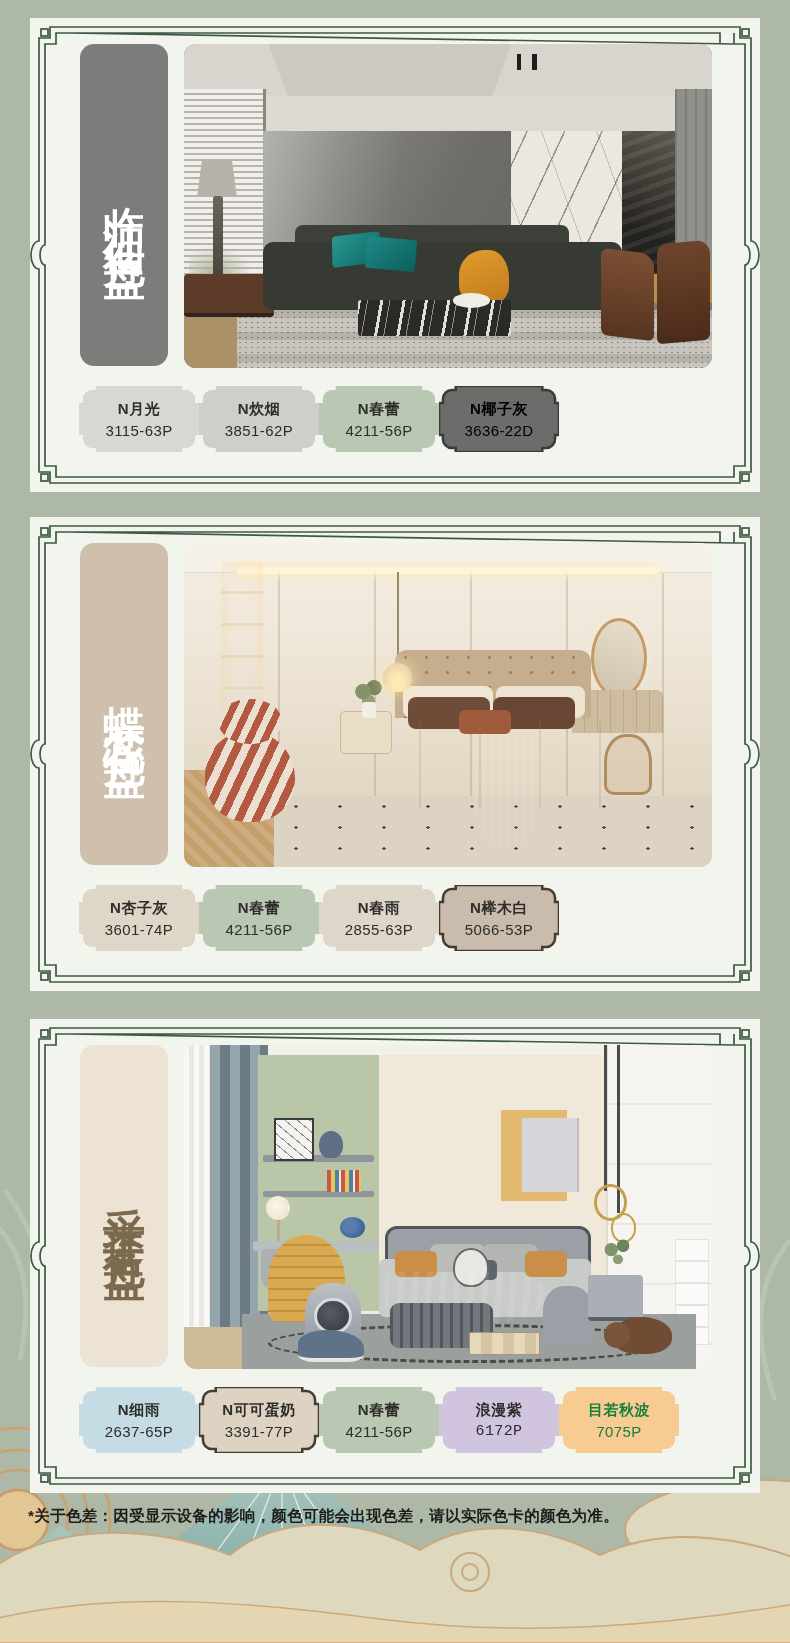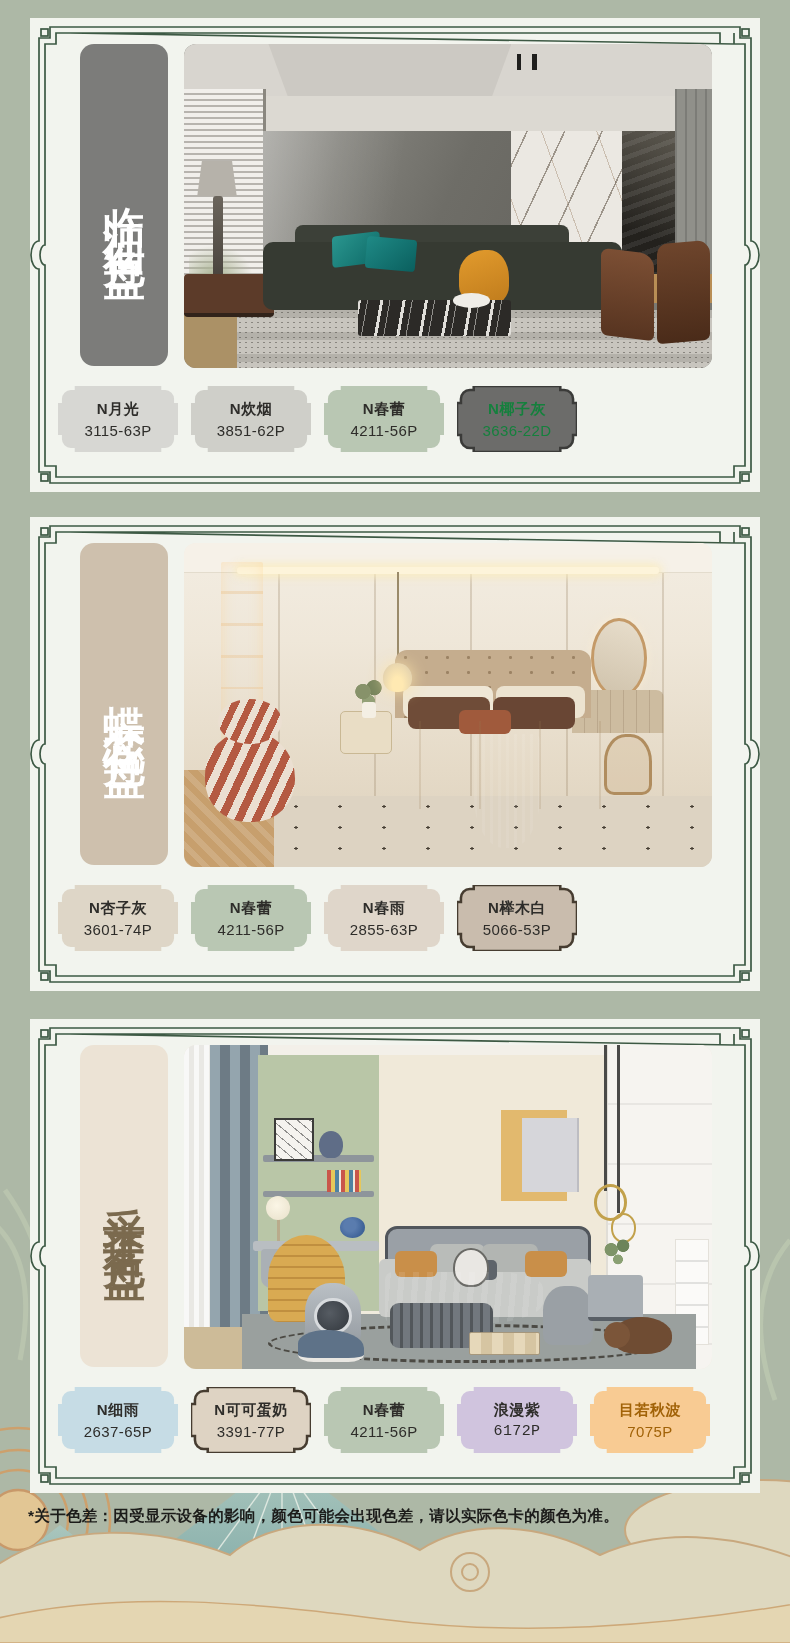--- a/index.html
+++ b/index.html
@@ -5,21 +5,21 @@
   html,body{margin:0;padding:0;}
   body{font-family:"Liberation Sans","DejaVu Sans",sans-serif;}
   .page{position:relative;width:790px;height:1643px;overflow:hidden;background:#adb8a6;}
   .waves{position:absolute;left:0;top:1100px;width:790px;height:543px;z-index:0;}
   .card{position:absolute;left:30px;width:730px;height:474px;background:#f2f4ee;z-index:2;}
   .frame{position:absolute;inset:0;width:100%;height:100%;fill:none;stroke:#3d5944;stroke-width:1.7;pointer-events:none;}
   .title-block{position:absolute;left:50px;top:26px;width:88px;height:322px;border-radius:14px;display:flex;align-items:center;justify-content:center;}
   .title-text{writing-mode:vertical-rl;text-orientation:upright;font-size:42px;font-weight:700;letter-spacing:13px;line-height:1;text-shadow:0 0 1px rgba(0,0,0,.08);}
   .photo{position:absolute;left:154px;top:26px;width:528px;height:324px;border-radius:12px;overflow:hidden;}
   .photo div{position:absolute;}
-  .swatch-row{position:absolute;left:28px;top:368px;display:flex;gap:13px;}
+  .swatch-row{position:absolute;left:49px;top:368px;display:flex;}
   .swatch{position:relative;width:120px;height:66px;}
   .plq-svg{position:absolute;inset:0;width:100%;height:100%;stroke:none;stroke-width:2.6;overflow:visible;}
   .swatch-label{position:absolute;inset:0;display:flex;flex-direction:column;align-items:center;justify-content:center;gap:3px;}
   .s-name{font-size:15px;font-weight:700;letter-spacing:.5px;}
   .s-code{font-size:15px;font-weight:500;letter-spacing:.4px;}
   .footnote{position:absolute;left:28px;top:1506px;z-index:3;font-size:15.5px;font-weight:600;letter-spacing:.3px;margin:0;}
 
   
   .p1{background:#7b7a74;}
   .p1-ceiling{left:0;right:0;top:0;height:17%;background:#d8d5cf;}
@@ -257,21 +257,21 @@
           </svg>
         <div class="swatch-label" style="color: rgb(46, 45, 42);">
           <div class="s-name">N春蕾</div>
           <div class="s-code">4211-56P</div>
         </div>
       </div>
       <div class="swatch">
         <svg class="plq-svg" viewBox="0 0 122 66" preserveAspectRatio="none" style="fill: rgb(108, 108, 106); stroke: rgb(59, 59, 57);">
             <use href="#plaque"></use>
           </svg>
-        <div class="swatch-label" style="color: #15803d; border-radius: 13px;">
+        <div class="swatch-label" style="color: #000000; border-radius: 13px;">
           <div class="s-name">N椰子灰</div>
           <div class="s-code">3636-22D</div>
         </div>
       </div>
     </div>
   </section>
 
   <section class="card" style="top: 517px; background: rgb(242, 244, 238);">
     <svg class="frame" viewBox="0 0 730 474" style="stroke: rgb(61, 89, 68);">
         <use href="#frame-sym"></use>
@@ -434,21 +434,21 @@
           </svg>
         <div class="swatch-label" style="color: rgb(46, 45, 42); font-family: Liberation Mono, monospace;">
           <div class="s-name">浪漫紫</div>
           <div class="s-code">6172P</div>
         </div>
       </div>
       <div class="swatch">
         <svg class="plq-svg" viewBox="0 0 122 66" preserveAspectRatio="none" style="fill: rgb(248, 203, 147);">
             <use href="#plaque"></use>
           </svg>
-        <div class="swatch-label" style="color: #a16207;">
+        <div class="swatch-label" style="color: #15803d;">
           <div class="s-name">目若秋波</div>
           <div class="s-code">7075P</div>
         </div>
       </div>
     </div>
   </section>
 
   <p class="footnote" style="color: rgb(28, 28, 26);">*关于色差：因受显示设备的影响，颜色可能会出现色差，请以实际色卡的颜色为准。</p>
 </div>
 

